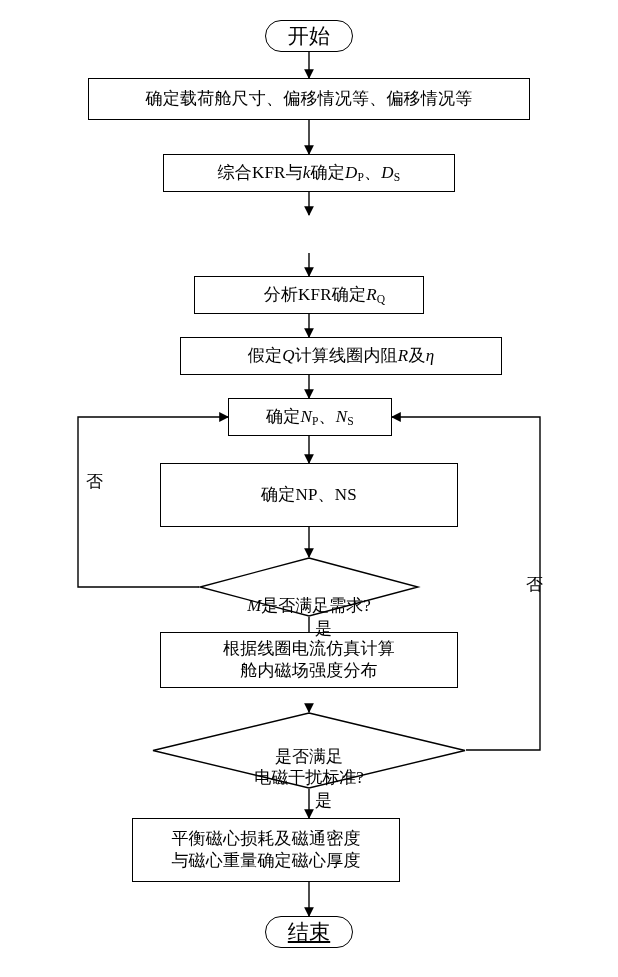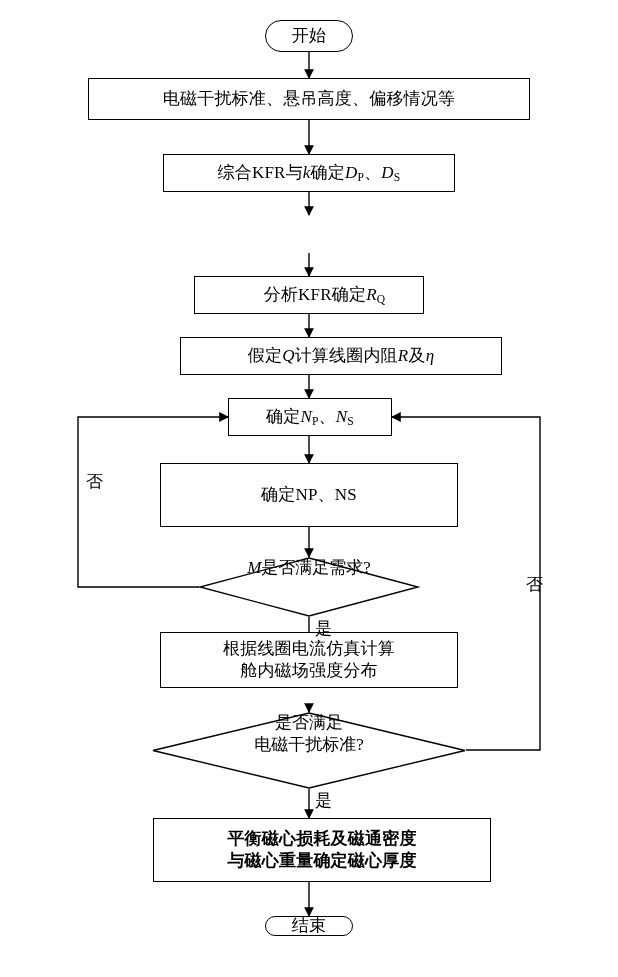--- a/index.html
+++ b/index.html
@@ -27,39 +27,39 @@
     align-items: center;
     justify-content: center;
     text-align: center;
     line-height: 1.28;
     font-size: 17px;
     letter-spacing: 0.2px;
     white-space: pre-line;
   }
   .terminal {
     border-radius: 22px;
-    font-size: 17px;
+    font-size: 21px;
   }
   .diamond-wrap {
     position: absolute;
   }
   .diamond-wrap svg {
     position: absolute;
     left: 0;
     top: 0;
     overflow: visible;
   }
   .diamond-label {
     position: absolute;
     left: 0;
     top: 0;
     width: 100%;
     height: 100%;
     display: flex;
-    align-items: flex-start;
+    align-items: flex-end;
     justify-content: center;
     text-align: center;
     font-size: 17px;
     line-height: 1.28;
     white-space: pre-line;
     pointer-events: none;
   }
   .edge {
     position: absolute;
     left: 0;
@@ -118,21 +118,21 @@
 
       <path d="M 466 750 L 540 750 L 540 417 L 392 417" marker-end="url(#arrow)"></path>
     </g>
   </svg>
 
   <div class="node terminal" style="left:265px; top:20px; width:88px; height:32px;">
     <span>开始</span>
   </div>
 
   <div class="node" style="left:88px; top:78px; width:442px; height:42px;">
-    <span>电磁干扰标准、悬吊高度、偏移情况等</span>
+    <span>确定载荷舱尺寸、偏移情况等、偏移情况等</span>
   </div>
 
   <div class="node" style="left:163px; top:154px; width:292px; height:38px;">
     <span>综合KFR与<span class="it">k</span>确定<span class="it">D</span><sub>P</sub>、<span class="it">D</span><sub>S</sub></span>
   </div>
 
 
   <div class="node" style="left:194px; top:276px; width:230px; height:38px;padding-left:31px;">
     <span>分析KFR确定<span class="it">R</span><sub>Q</sub></span>
   </div>
@@ -162,26 +162,26 @@
   </div>
 
   <div class="diamond-wrap" style="left:152px; top:712px; width:314px; height:77px;text-decoration:underline;">
     <svg width="314" height="77" viewBox="0 0 314 77">
       <polygon points="157,1 313,38.5 157,76 1,38.5" fill="#fff" stroke="#000" stroke-width="1.4"></polygon>
     </svg>
     <div class="diamond-label">是否满足
 电磁干扰标准?</div>
   </div>
 
-  <div class="node" style="left:153px; top:818px; width:338px; height:64px;font-weight:bold;">
+  <div class="node" style="left:132px; top:818px; width:268px; height:64px;">
     <span>平衡磁心损耗及磁通密度
 与磁心重量确定磁心厚度</span>
   </div>
 
-  <div class="node terminal" style="left:265px; top:916px; width:88px; height:20px;">
+  <div class="node terminal" style="left:265px; top:916px; width:88px; height:32px;text-decoration:underline;">
     <span>结束</span>
   </div>
 
   <div class="sidelabel" style="left:86px; top:470px;">否</div>
   <div class="sidelabel" style="left:315px; top:617px;">是</div>
   <div class="sidelabel" style="left:526px; top:573px;">否</div>
   <div class="sidelabel" style="left:315px; top:789px;">是</div>
 
 </div>
 

